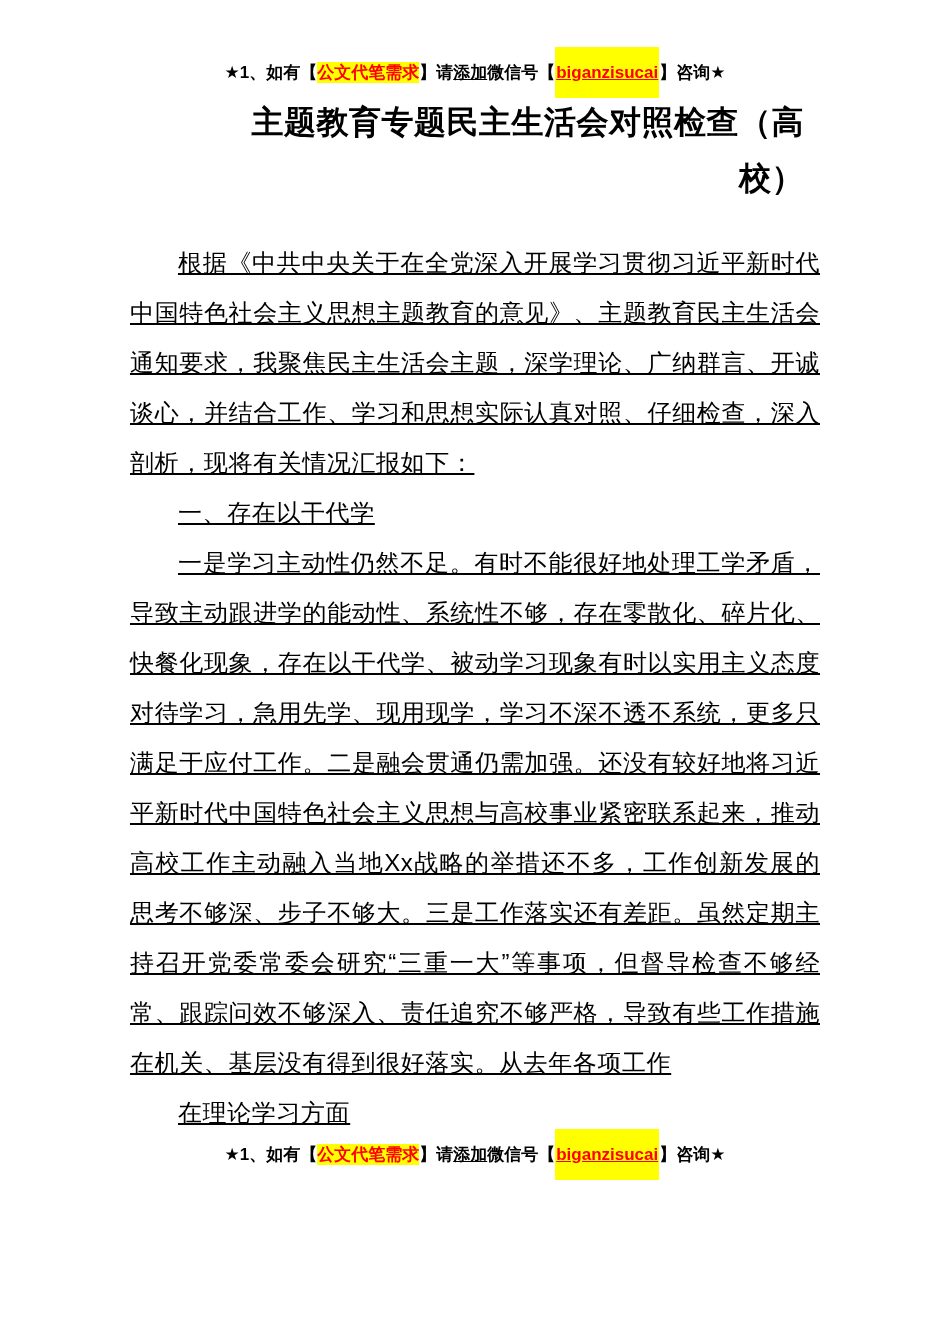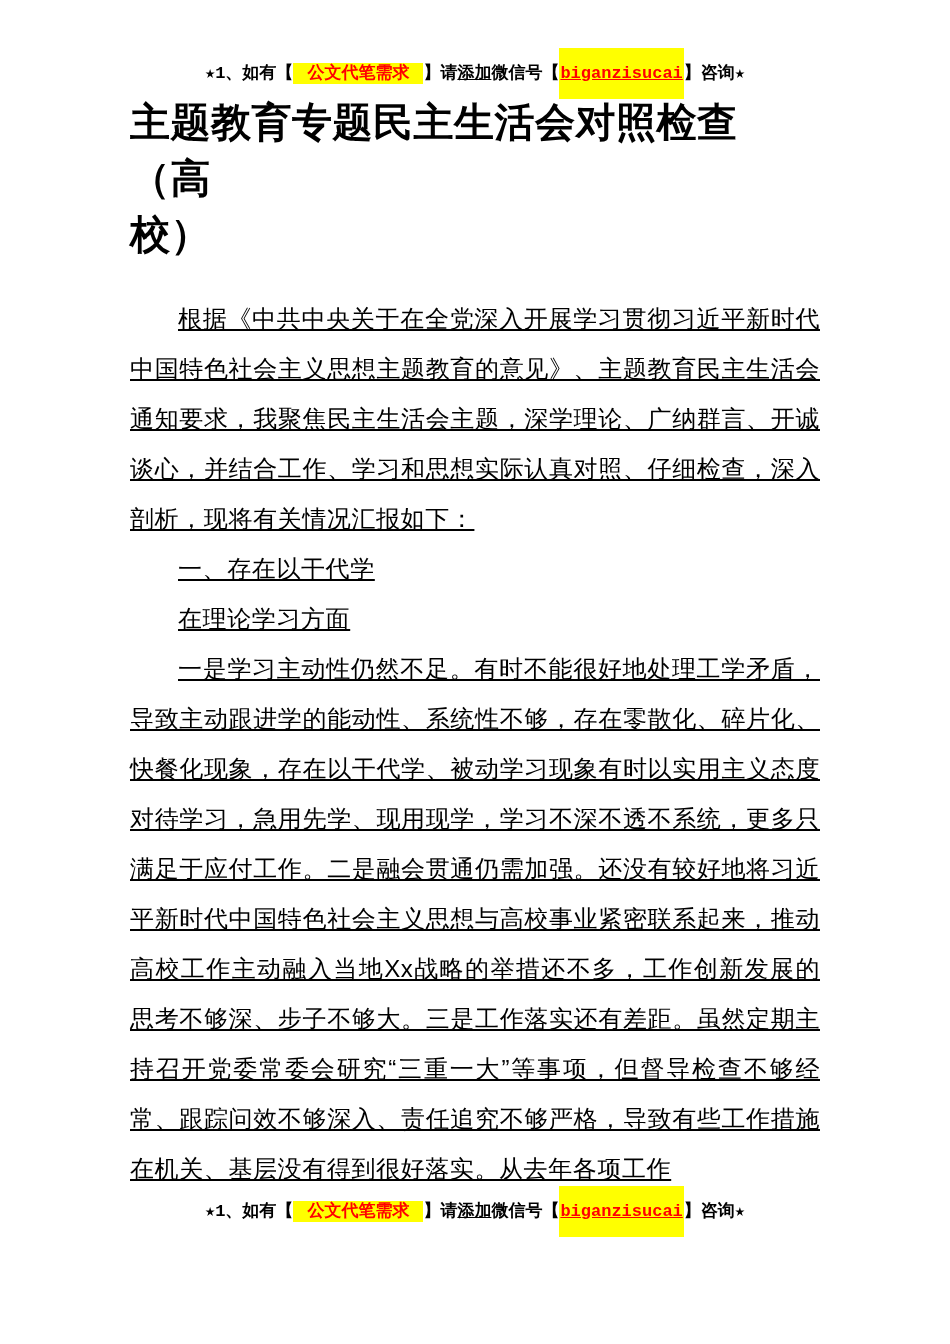--- a/index.html
+++ b/index.html
@@ -24,42 +24,42 @@
     padding: 58px 130px 0 130px;
   }
   .promo {
     text-align: center;
     font-weight: bold;
     font-size: 17px;
     line-height: 30px;
     white-space: nowrap;
   }
   .promo-line { height: 30px; }
-  .promo .seg { display: inline; font-family: Liberation Mono, monospace; }
+  .promo .seg { display: inline; }
   .promo .hl {
     color: var(--red);
     background: var(--highlight);
-    padding: 1px 14px;
+    padding: 1px 0;
   }
   .promo .hlu {
     color: var(--red);
     background: var(--highlight);
     padding: 16px 1px;
     text-decoration: underline;
     text-decoration-color: var(--red);
   }
   .promo .u {
     text-decoration: underline;
     text-decoration-color: var(--ink);
   }
   .title {
-    margin: 6px 4px 0 0;
-    font-size: 40px;
+    margin: 6px 16px 0 0;
+    font-size: 32px;
     font-weight: bold;
-    text-align: left;
+    text-align: right;
     line-height: 56px;
     letter-spacing: 0.5px;
   }
   .doc-body {
     margin-top: 32px;
     font-size: 24px;
     line-height: 50px;
     text-align: justify;
     letter-spacing: 0.6px;
     text-decoration: underline;
@@ -78,19 +78,19 @@
   <header class="promo">
       <div class="promo-line"><span class="seg plain">★1、如有【</span><span class="seg hl">公文代笔需求</span><span class="seg plain">】请</span><span class="seg u">添加</span><span class="seg plain">微信号【</span><span class="seg hlu">biganzisucai</span><span class="seg plain">】咨询★</span></div>
     </header>
   <h1 class="title">
       <div>主题教育专题民主生活会对照检查（高</div>
       <div>校）</div>
     </h1>
   <main class="doc-body">
       <p>根据《中共中央关于在全党深入开展学习贯彻习近平新时代中国特色社会主义思想主题教育的意见》、主题教育民主生活会通知要求，我聚焦民主生活会主题，深学理论、广纳群言、开诚谈心，并结合工作、学习和思想实际认真对照、仔细检查，深入剖析，现将有关情况汇报如下：</p>
       <p>一、存在以干代学</p>
+      <p>一是学习主动性仍然不足。有时不能很好地处理工学矛盾，导致主动跟进学的能动性、系统性不够，存在零散化、碎片化、快餐化现象，存在以干代学、被动学习现象有时以实用主义态度对待学习，急用先学、现用现学，学习不深不透不系统，更多只满足于应付工作。二是融会贯通仍需加强。还没有较好地将习近平新时代中国特色社会主义思想与高校事业紧密联系起来，推动高校工作主动融入当地Xx战略的举措还不多，工作创新发展的思考不够深、步子不够大。三是工作落实还有差距。虽然定期主持召开党委常委会研究“三重一大”等事项，但督导检查不够经常、跟踪问效不够深入、责任追究不够严格，导致有些工作措施在机关、基层没有得到很好落实。从去年各项工作</p>
       <p>在理论学习方面</p>
-      <p>一是学习主动性仍然不足。有时不能很好地处理工学矛盾，导致主动跟进学的能动性、系统性不够，存在零散化、碎片化、快餐化现象，存在以干代学、被动学习现象有时以实用主义态度对待学习，急用先学、现用现学，学习不深不透不系统，更多只满足于应付工作。二是融会贯通仍需加强。还没有较好地将习近平新时代中国特色社会主义思想与高校事业紧密联系起来，推动高校工作主动融入当地Xx战略的举措还不多，工作创新发展的思考不够深、步子不够大。三是工作落实还有差距。虽然定期主持召开党委常委会研究“三重一大”等事项，但督导检查不够经常、跟踪问效不够深入、责任追究不够严格，导致有些工作措施在机关、基层没有得到很好落实。从去年各项工作</p>
     </main>
   <footer class="promo promo-footer">
       <div class="promo-line"><span class="seg plain">★1、如有【</span><span class="seg hl">公文代笔需求</span><span class="seg plain">】请</span><span class="seg u">添加</span><span class="seg plain">微信号【</span><span class="seg hlu">biganzisucai</span><span class="seg plain">】咨询★</span></div>
     </footer>
 </div>
 
 </body></html>

